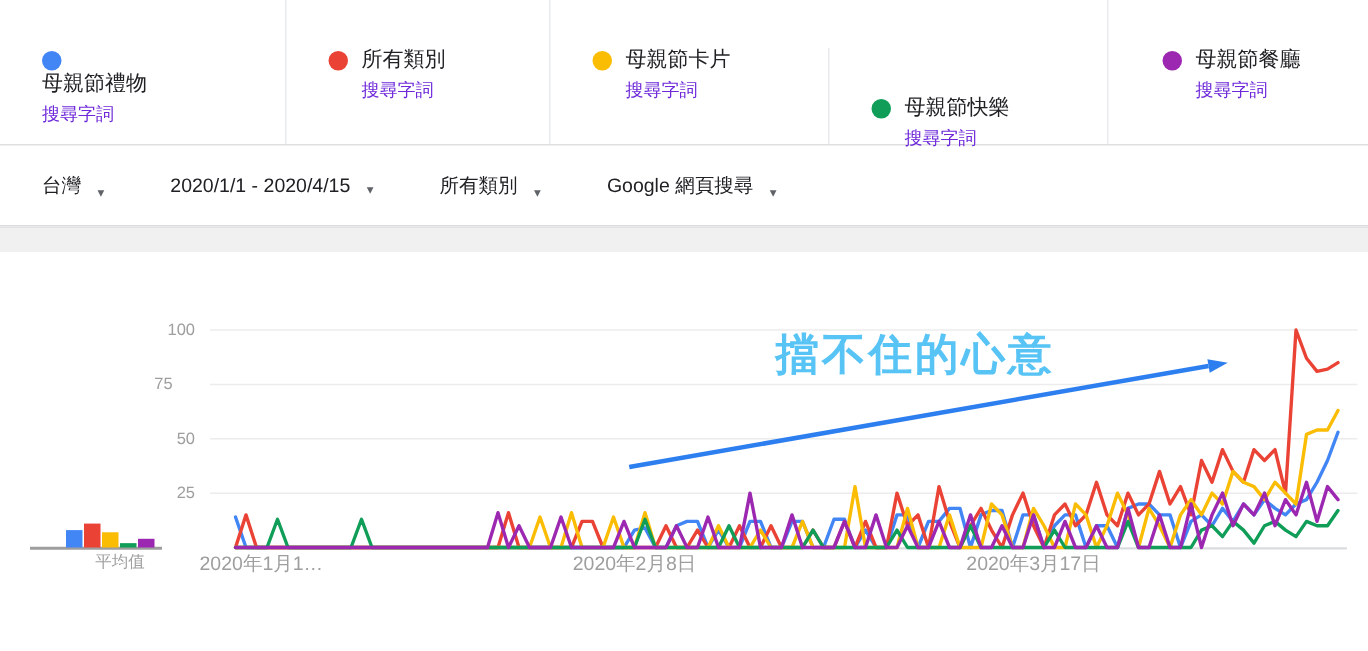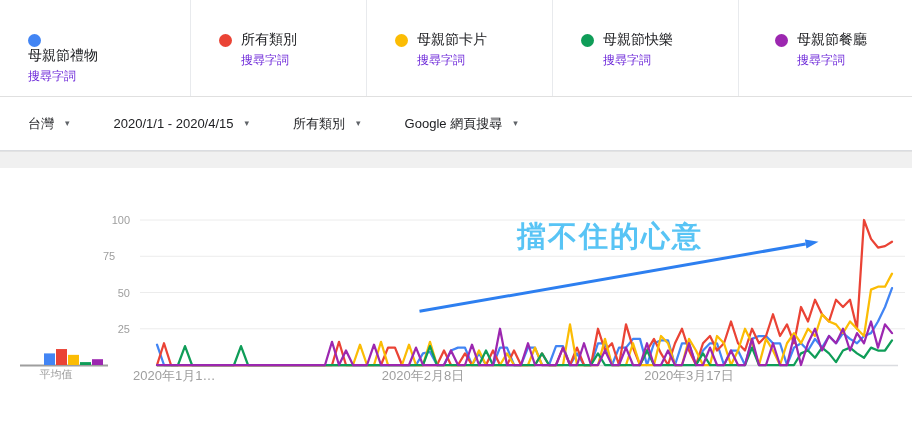--- a/index.html
+++ b/index.html
@@ -6,45 +6,45 @@
   body{width:912px;height:434px;background:#fff;font-family:"Liberation Sans","DejaVu Sans",sans-serif;position:relative;overflow:hidden;}
   .page{position:absolute;inset:0;}
 
   
   .terms-bar{height:97px;display:flex;border-bottom:1px solid #e0e0e0;box-sizing:border-box;}
   .term-card{box-sizing:border-box;padding:31px 0 0 28px;display:flex;align-items:flex-start;border-left:1px solid #e8eaed;cursor:pointer;}
   .term-card:first-child{border-left:none;flex-direction:column;}
   .term-card:nth-child(1){width:190px;}
   .term-card:nth-child(2){width:176px;}
   .term-card:nth-child(3){width:186px;}
-  .term-card:nth-child(4){width:186px;}
+  .term-card:nth-child(4){width:186px;margin-top:32px;}
   .term-card:nth-child(5){flex:1;padding-left:36px;}
   .dot{width:13px;height:13px;border-radius:50%;margin:3px 9px 0 0;flex:none;}
   .term-label{font-size:14px;color:#202124;line-height:17px;white-space:nowrap;}
   .term-sub{font-size:12px;color:#6d28d9;margin-top:4px;}
 
   
   .filters-bar{height:54px;display:flex;align-items:center;padding-left:28px;gap:44px;border-bottom:1px solid #dadce0;box-sizing:border-box;}
-  .filter-item{font-size:13px;color:#202124;display:flex;align-items:center;gap:11px;cursor:pointer;white-space:nowrap;}
+  .filter-item{font-size:13px;color:#202124;display:flex;align-items:flex-end;gap:11px;cursor:pointer;white-space:nowrap;}
   .caret{font-size:9px;color:#5f6368;line-height:1;}
 
   .gray-gap{height:17px;background:#f0f0f0;border-top:1px solid #e2e2e2;box-sizing:border-box;}
 
   
   .panel-header{height:43px;display:flex;align-items:center;padding:0 22px 0 28px;border-bottom:1px solid #e8eaed;box-sizing:border-box;}
   .panel-title{font-size:14px;color:#3c4043;}
   .help{width:15px;height:15px;border:1px solid #bdbdbd;border-radius:50%;color:#9e9e9e;font-size:10px;display:flex;align-items:center;justify-content:center;margin-left:13px;cursor:pointer;}
   .toolbar{margin-left:auto;display:flex;gap:15px;align-items:center;}
   .tool{width:18px;height:18px;cursor:pointer;display:flex;align-items:center;justify-content:center;}
 
   .chart-area{position:relative;height:219px;}
   #chartSvg{position:absolute;left:0;top:0;}
   .y-label{position:absolute;left:88px;width:42px;text-align:right;font-size:11px;color:#9e9e9e;}
   .x-label{position:absolute;top:199px;font-size:13px;color:#9e9e9e;white-space:nowrap;}
-  .avg-label{position:absolute;top:199px;left:12px;width:88px;text-align:center;font-size:11px;color:#9e9e9e;}
+  .avg-label{position:absolute;top:199px;left:36px;width:88px;text-align:center;font-size:11px;color:#9e9e9e;}
   .annotation-text{position:absolute;left:468px;top:49px;width:284px;text-align:center;font-size:29px;font-weight:bold;letter-spacing:2px;white-space:nowrap;}
 </style>
 </head>
 <body>
 
 <div class="page">
 
   <div class="terms-bar" id="termsBar">
     <div class="term-card">
       <span class="dot" style="background: rgb(66, 133, 244);"></span>

